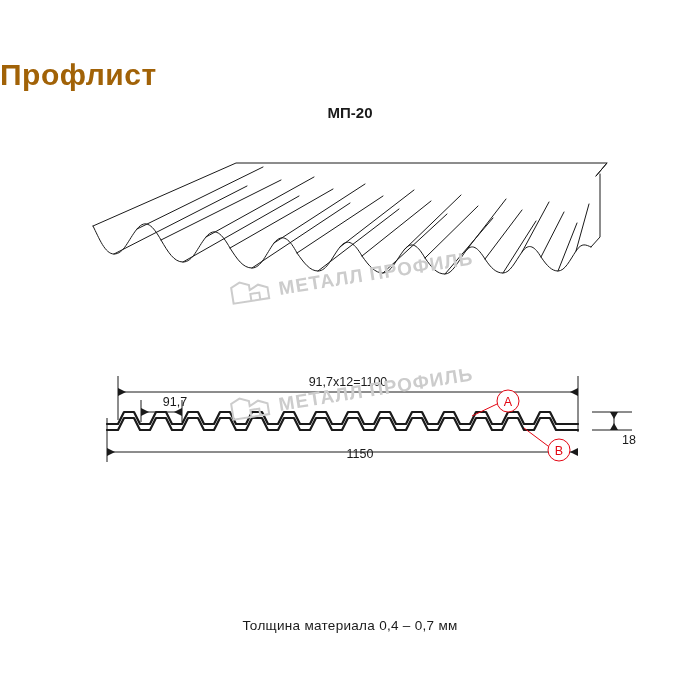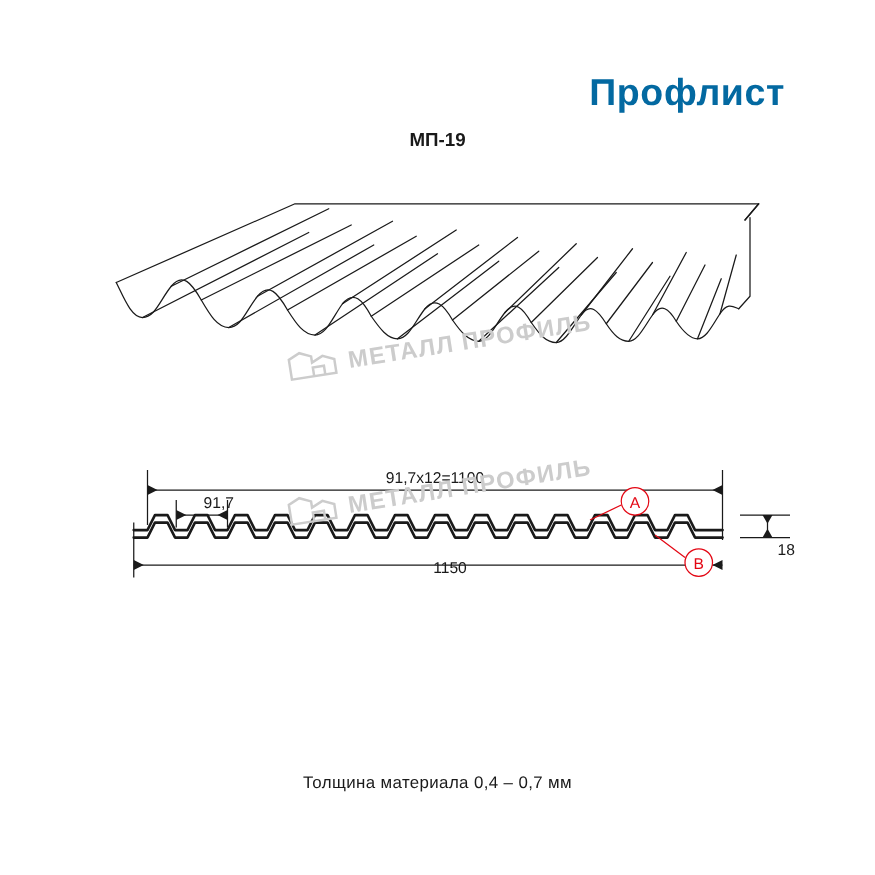--- a/index.html
+++ b/index.html
@@ -17,25 +17,25 @@
   }
   .page {
     position: absolute;
     inset: 0;
   }
   .title {
     position: absolute;
     top: 58px;
     left: 0;
     width: 628px;
-    text-align: right;
+    text-align: left;
     font-size: 30px;
     font-weight: bold;
     letter-spacing: 0.5px;
-    color: #0369a1;
+    color: #a16207;
   }
   .subtitle {
     position: absolute;
     top: 104px;
     left: 0;
     width: 700px;
     text-align: center;
     font-size: 15px;
     font-weight: bold;
     color: #1a1a1a;
@@ -85,21 +85,21 @@
   .wm-text {
     vertical-align: middle;
   }
 </style>
 </head>
 <body>
 
 <div class="page">
 
   <div class="title">Профлист</div>
-  <div class="subtitle">МП-19</div>
+  <div class="subtitle">МП-20</div>
 
   <svg class="draw" viewBox="0 0 700 700">
 
     <g fill="none" stroke="#1a1a1a" stroke-width="1" stroke-linejoin="round" stroke-linecap="round">
 
       <path d="M93 226 L236 163 L607 163 L596 176"></path>
 
       <path d="M596 176 L607 163"></path>
       <path d="M591 247 L600 237 L600 174"></path>
 

